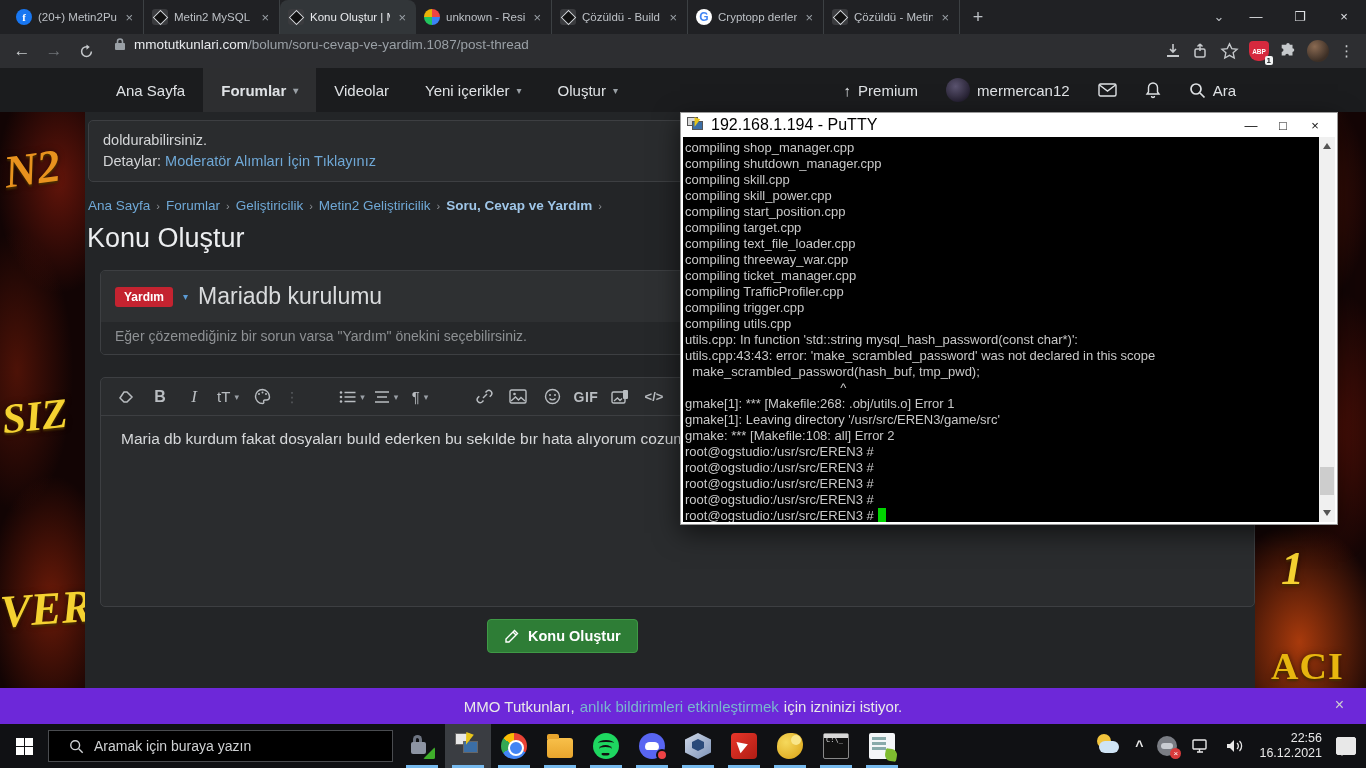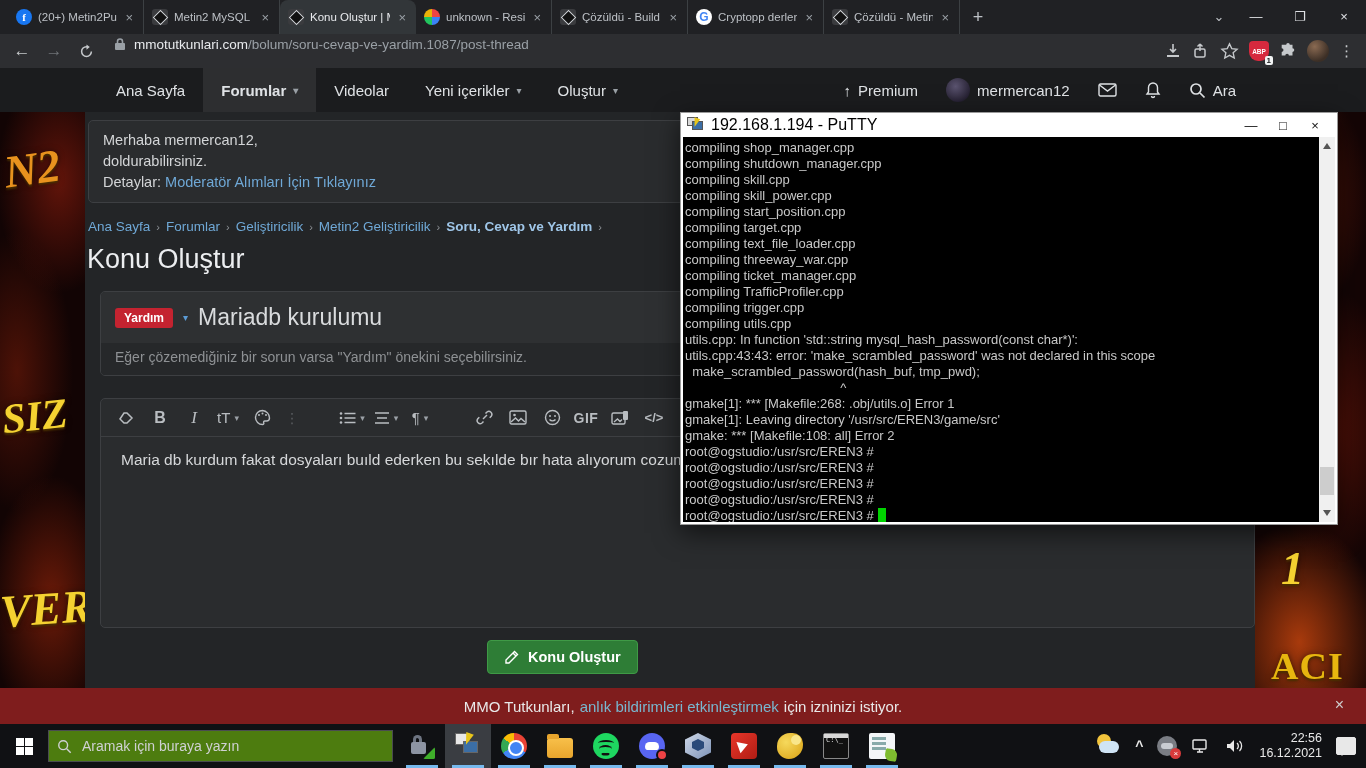--- a/index.html
+++ b/index.html
@@ -91,21 +91,21 @@
   .ed-group-gap { width:26px; }
   .ed-caret { font-size:9px; color:#9aa0a6; margin-left:2px; }
   .gif { font-size:14px; font-weight:bold; letter-spacing:0.5px; }
   .codegl { font-size:13px; font-weight:bold; }
   .ed-body { padding:14px 20px; color:#d6d8da; font-size:15.5px; min-height:190px; }
 
   .submitrow { margin:12px 0 0 0; }
   .btn-submit { margin-left:402px; display:inline-flex; align-items:center; gap:8px; background:#2e7d36; border:1px solid #3f9a46; color:#fff; font-size:14.5px; font-weight:bold; padding:8px 16px; border-radius:4px; }
 
   
-  .notifbar { position:absolute; left:0; top:688px; width:1366px; height:36px; background:#7f1d1d; display:flex; align-items:center; justify-content:center; color:#e9e9e9; font-size:15px; z-index:5; }
+  .notifbar { position:absolute; left:0; top:688px; width:1366px; height:36px; background:#6d28d9; display:flex; align-items:center; justify-content:center; color:#e9e9e9; font-size:15px; z-index:5; }
   .notifbar .nlink { color:#79b7cf; margin:0 5px; }
   .notif-x { position:absolute; right:22px; top:8px; color:#cfcfcf; font-size:16px; }
 
   
   .putty { position:absolute; left:680px; top:112px; width:658px; height:413px; z-index:10; box-shadow:0 8px 24px rgba(0,0,0,.6); border:1px solid #9a9a9a; background:#fff; }
   .p-title { height:24px; background:#fff; display:flex; align-items:center; padding:0 6px; gap:6px; }
   .p-title .ptxt { flex:1; color:#000; font-size:16px; }
   .p-ctl { display:flex; gap:0; }
   .p-ctl div { width:32px; height:22px; display:flex; align-items:center; justify-content:center; color:#111; font-size:13px; }
   .p-ico { width:18px; height:16px; position:relative; }
@@ -119,21 +119,21 @@
   .p-scroll .arr { position:absolute; left:4px; width:0; height:0; border-left:4px solid transparent; border-right:4px solid transparent; }
   .p-scroll .up { top:6px; border-bottom:6px solid #555; }
   .p-scroll .dn { bottom:6px; border-top:6px solid #555; }
   .p-scroll .thumb { position:absolute; left:1px; width:14px; height:28px; top:330px; background:#cdcdcd; }
 
   
   .taskbar { position:absolute; left:0; top:724px; width:1366px; height:44px; background:#101114; display:flex; align-items:center; z-index:20; }
   .startbtn { width:48px; height:44px; display:flex; align-items:center; justify-content:center; }
   .winlogo { width:17px; height:17px; display:grid; grid-template-columns:8px 8px; grid-template-rows:8px 8px; gap:1px; }
   .winlogo i { background:#fff; }
-  .tsearch { width:345px; height:32px; background:#4d7c0f; border:1px solid #4a4c50; display:flex; align-items:center; gap:10px; padding:0 8px; color:#cfd1d3; font-size:14px; }
+  .tsearch { width:345px; height:32px; background:#000000; border:1px solid #4a4c50; display:flex; align-items:center; gap:10px; padding:0 20px; color:#cfd1d3; font-size:14px; }
   .apps { display:flex; height:44px; margin-left:6px; }
   .appico { width:46px; height:44px; position:relative; display:flex; align-items:center; justify-content:center; }
   .appico.focused { background:#3a3d42; }
   .runbar { position:absolute; bottom:0; left:7px; right:7px; height:3px; background:#76b9ed; }
   .ic { width:26px; height:26px; position:relative; }
 
   .ic-winscp .lockbody { position:absolute; left:2px; top:9px; width:15px; height:12px; background:#8d94a3; border-radius:2px; }
   .ic-winscp .lockarc { position:absolute; left:4px; top:2px; width:9px; height:9px; border:3px solid #6e7582; border-bottom:none; border-radius:6px 6px 0 0; }
   .ic-winscp .garrow { position:absolute; right:0px; bottom:0px; width:0; height:0; border-left:6px solid transparent; border-top:6px solid transparent; border-bottom:6px solid #3fae2a; border-right:6px solid #3fae2a; transform:rotate(0deg); border-radius:2px; }
   .ic-putty .mon { position:absolute; width:15px; height:12px; background:#e8e8e8; border:1px solid #666; }
@@ -325,21 +325,20 @@
   <div class="art right">
     <span class="a-star">✦</span>
     <span class="a-m">M</span>
     <span class="a-k">K</span>
     <span class="a-1">1</span>
     <span class="a-aci">ACI</span>
   </div>
 
   <div class="content">
     <div class="noticebox">
-      <div>Merhaba mermercan12,</div>
       <div>doldurabilirsiniz.</div>
       <div><span>Detaylar:</span> <a class="link">Moderatör Alımları İçin Tıklayınız</a></div>
     </div>
 
     <div class="crumbs">
       <a class="link">Ana Sayfa</a>
         <span class="sep">›</span>
       <a class="link">Forumlar</a>
         <span class="sep">›</span>
       <a class="link">Geliştiricilik</a>

